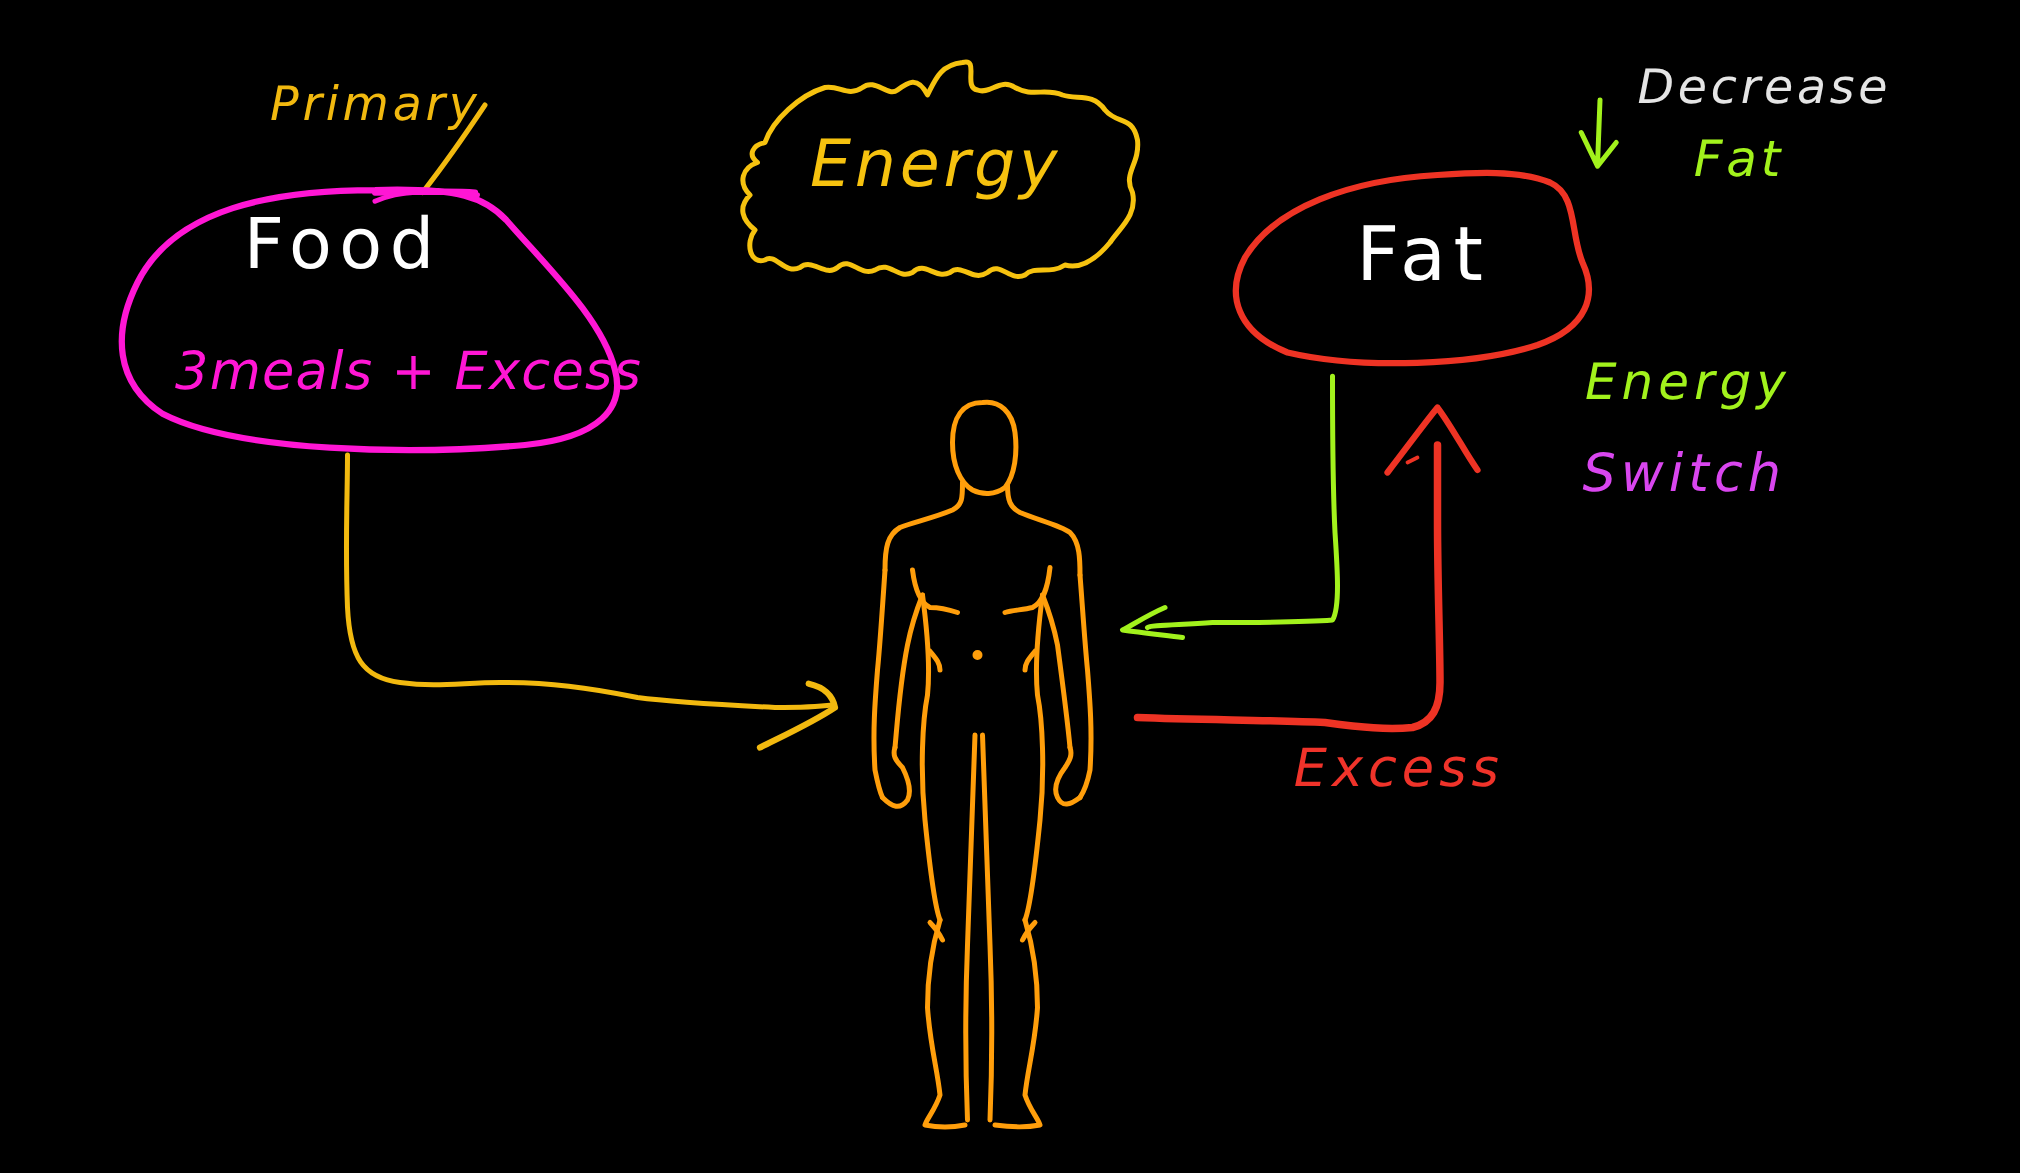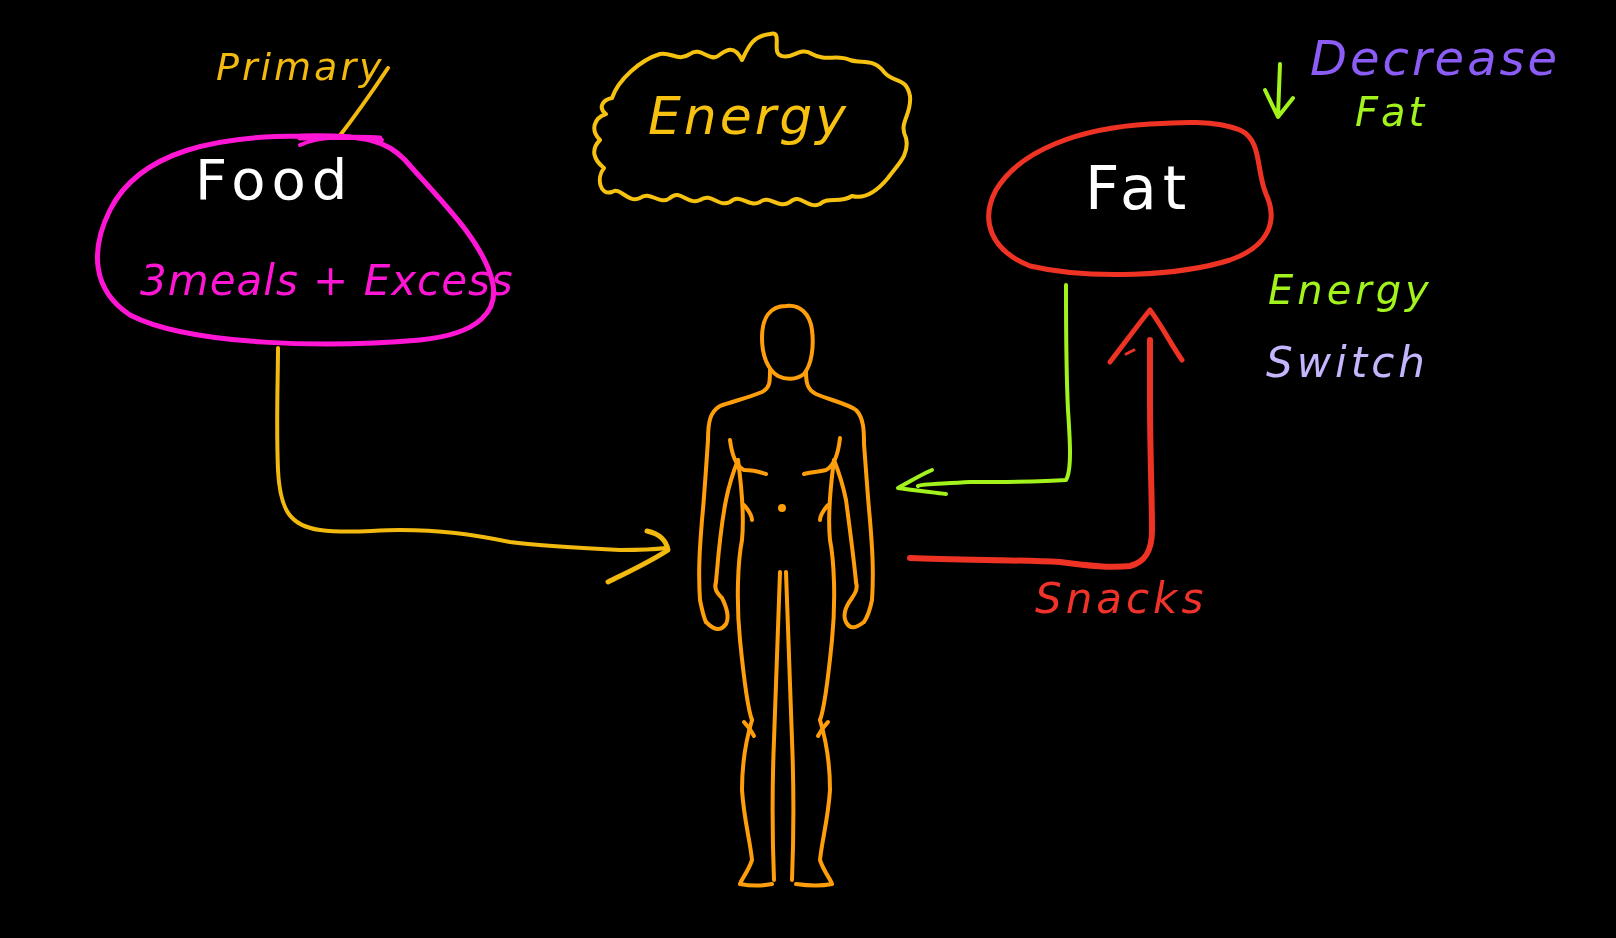--- a/index.html
+++ b/index.html
@@ -1,29 +1,29 @@
 <!DOCTYPE html>
 <html><head>
 <meta charset="utf-8">
 <style>
   html, body { margin: 0; padding: 0; background: #000; }
   body { width: 1616px; height: 938px; overflow: hidden; position: relative; font-family: "DejaVu Sans", sans-serif; }
-  #canvas { position: absolute; left: 0; top: 0; width: 1616px; height: 750px; background: #000; }
+  #canvas { position: absolute; left: 0; top: 16px; width: 1616px; height: 750px; background: #000; }
   svg.strokes { position: absolute; left: 0; top: 0; width: 1616px; height: 938px; }
   svg.strokes path, svg.strokes ellipse, svg.strokes polyline { fill: none; stroke-linecap: round; stroke-linejoin: round; }
   .label { position: absolute; white-space: nowrap; font-family: "DejaVu Sans", sans-serif; font-style: italic; letter-spacing: 2px; line-height: 1; }
   .lbl-primary { left: 216px; top: 48px; font-size: 38px; color: #f2b90f; letter-spacing: 3px; }
   .lbl-food { left: 195px; top: 152px; font-size: 56px; color: #ffffff; font-style: normal; letter-spacing: 6px; }
   .lbl-meals { left: 140px; top: 260px; font-size: 42px; color: #ff16d4; letter-spacing: 1px; }
   .lbl-energy-cloud { left: 648px; top: 90px; font-size: 52px; color: #f6c20f; letter-spacing: 3px; }
   .lbl-fat { left: 1085px; top: 158px; font-size: 60px; color: #ffffff; font-style: normal; letter-spacing: 6px; }
-  .lbl-decrease { left: 1310px; top: 34px; font-size: 48px; color: #8b5cf6; letter-spacing: 3px; }
+  .lbl-decrease { left: 1310px; top: 34px; font-size: 38px; color: #e5e5e5; letter-spacing: 3px; }
   .lbl-decrease-fat { left: 1355px; top: 92px; font-size: 40px; color: #a2f21c; letter-spacing: 3px; }
   .lbl-energy-switch-1 { left: 1268px; top: 270px; font-size: 40px; color: #a2f21c; letter-spacing: 4px; }
-  .lbl-energy-switch-2 { left: 1266px; top: 342px; font-size: 42px; color: #c4b5fd; letter-spacing: 4px; }
+  .lbl-energy-switch-2 { left: 1266px; top: 342px; font-size: 42px; color: #d946ef; letter-spacing: 4px; }
   .lbl-excess { left: 1035px; top: 578px; font-size: 42px; color: #f0332a; letter-spacing: 4px; }
 </style>
 </head>
 <body>
 
 <div id="canvas">
 
   <svg class="strokes" viewBox="0 0 1616 938">
 
     <path d="M388 68 C372 92 356 115 338 138" stroke="#f2b90f" stroke-width="4"></path>
@@ -90,14 +90,14 @@
 
   <div class="label lbl-primary">Primary</div>
   <div class="label lbl-food">Food</div>
   <div class="label lbl-meals">3meals + Excess</div>
   <div class="label lbl-energy-cloud">Energy</div>
   <div class="label lbl-fat">Fat</div>
   <div class="label lbl-decrease">Decrease</div>
   <div class="label lbl-decrease-fat">Fat</div>
   <div class="label lbl-energy-switch-1">Energy</div>
   <div class="label lbl-energy-switch-2">Switch</div>
-  <div class="label lbl-excess">Snacks</div>
+  <div class="label lbl-excess">Excess</div>
 </div>
 
 </body></html>

